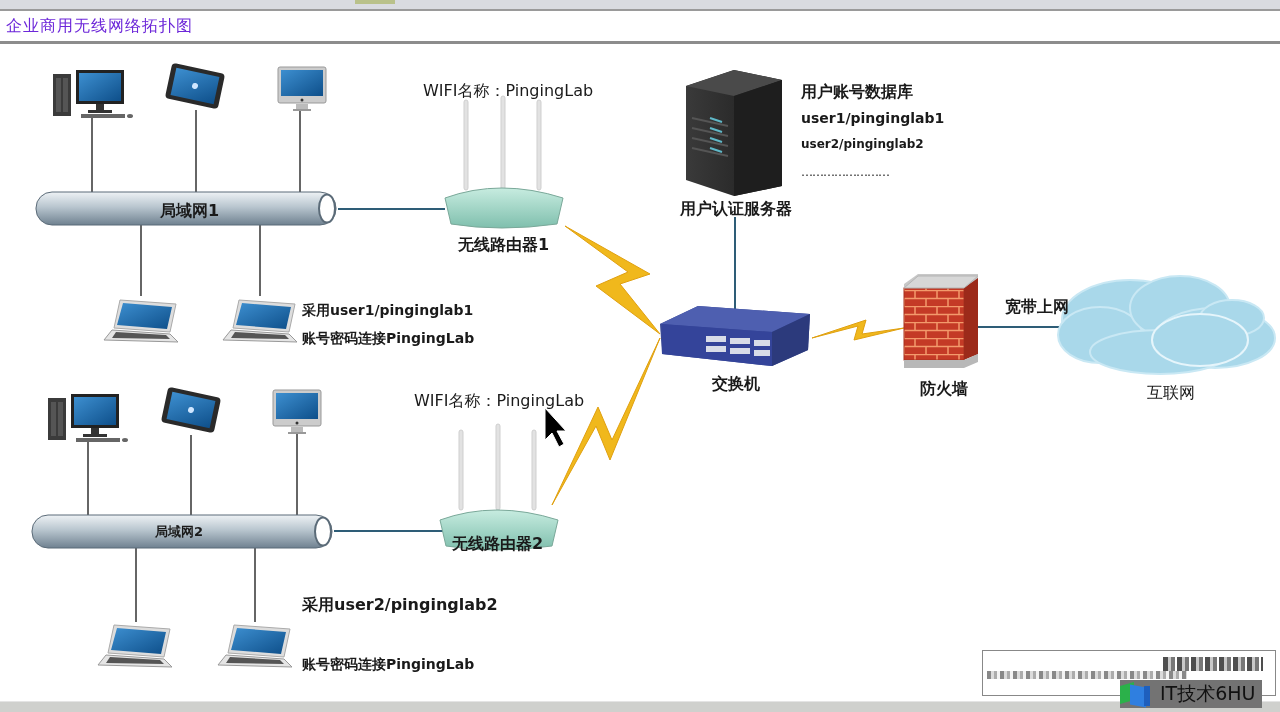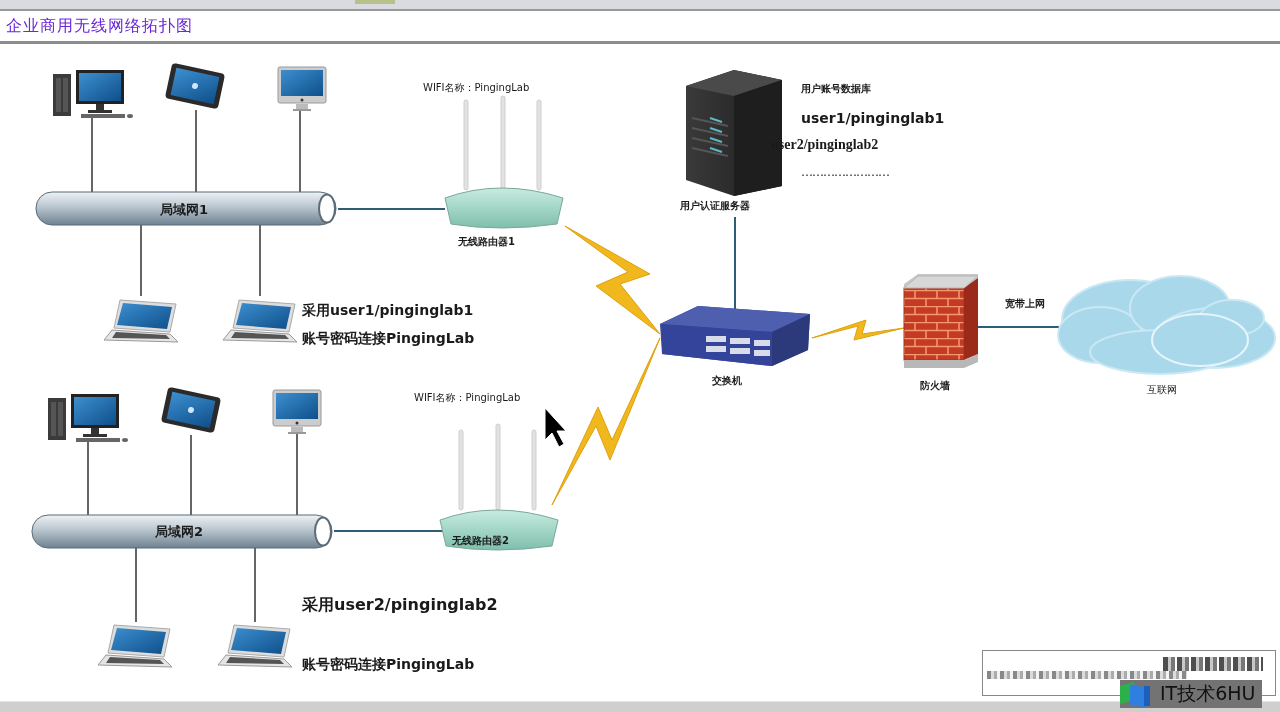--- a/index.html
+++ b/index.html
@@ -2,21 +2,21 @@
 <html><head>
 <meta charset="utf-8">
 <style>
   html,body{margin:0;padding:0;}
   body{width:1280px;height:712px;overflow:hidden;background:#ffffff;position:relative;font-family:"DejaVu Sans","Liberation Sans",sans-serif;}
   .topbar{position:absolute;left:0;top:0;width:1280px;height:9px;background:#d9dbe0;border-bottom:2px solid #9a9a9a;}
   .topbar .tab{position:absolute;left:355px;top:0;width:40px;height:4px;background:#b9c18a;}
   .titlebar{position:absolute;left:0;top:11px;width:1280px;height:30px;background:#fff;border-bottom:3px solid #8c8c8c;}
   .titlebar span{position:absolute;left:6px;top:5px;font-family:"DejaVu Serif","Liberation Serif",serif;font-size:16px;color:#6d28d9;letter-spacing:1px;}
   .canvas{position:absolute;left:0;top:44px;width:1280px;height:650px;}
-  .lbl{position:absolute;font-size:10px;font-weight:bold;color:#1a1a1a;white-space:nowrap;}
+  .lbl{position:absolute;font-size:16px;font-weight:bold;color:#1a1a1a;white-space:nowrap;}
   .lbl.reg{font-weight:normal;}
   .bottombar{position:absolute;left:0;top:701px;width:1280px;height:11px;background:#cfd0cd;border-top:1px solid #e4e4e4;}
   .watermark{position:absolute;left:982px;top:650px;width:292px;height:44px;border:1px solid #888;background:#fff;}
   .watermark .blur{position:absolute;left:4px;top:20px;width:200px;height:8px;background:repeating-linear-gradient(90deg,#555 0 4px,#ccc 4px 7px,#888 7px 10px,#eee 10px 13px);opacity:.7;}
   .watermark .blur2{position:absolute;left:180px;top:6px;width:100px;height:14px;background:repeating-linear-gradient(90deg,#222 0 5px,#bbb 5px 8px,#555 8px 12px,#fff 12px 14px);opacity:.8;}
   .brand{position:absolute;left:1120px;top:680px;height:28px;background:#737373;display:flex;align-items:center;padding-right:6px;}
   .brand .logo{width:34px;height:24px;position:relative;}
   .brand .logo i{position:absolute;display:block;}
   .brand .txt{font-size:19px;color:#111;margin-left:6px;}
 </style>
@@ -225,37 +225,37 @@
     <ellipse cx="1160" cy="352" rx="70" ry="22"></ellipse>
     <ellipse cx="1232" cy="318" rx="32" ry="18"></ellipse>
   </g>
   <g fill="#a9d8ea" stroke="#e6f5fb" stroke-width="2">
     <ellipse cx="1200" cy="340" rx="48" ry="26"></ellipse>
   </g>
 
   <path d="M545 408 L545 440 L552 433 L559 447 L564 444 L557 431 L566 431 Z" fill="#000" stroke="#fff" stroke-width="1"></path>
 </svg>
 
-  <div class="lbl" style="left:160px;top:157px;font-size:13px;">局域网1</div>
+  <div class="lbl" style="left:160px;top:157px;font-size:16px;">局域网1</div>
   <div class="lbl" style="left:155px;top:479px;font-size:13px;">局域网2</div>
 
   <div class="lbl reg" style="left:423px;top:37px;">WIFI名称：PingingLab</div>
   <div class="lbl" style="left:458px;top:191px;">无线路由器1</div>
 
   <div class="lbl reg" style="left:414px;top:347px;">WIFI名称：PingingLab</div>
   <div class="lbl" style="left:452px;top:490px;">无线路由器2</div>
 
   <div class="lbl" style="left:302px;top:258px;font-size:14px;">采用user1/pinginglab1</div>
   <div class="lbl" style="left:302px;top:286px;font-size:14px;">账号密码连接PingingLab</div>
   <div class="lbl" style="left:302px;top:551px;font-size:16px;">采用user2/pinginglab2</div>
   <div class="lbl" style="left:302px;top:612px;font-size:14px;">账号密码连接PingingLab</div>
 
   <div class="lbl" style="left:801px;top:38px;">用户账号数据库</div>
   <div class="lbl" style="left:801px;top:66px;font-size:14px;">user1/pinginglab1</div>
-  <div class="lbl" style="left:771px;top:93px;font-size:14px;font-family:Liberation Serif, serif;">user2/pinginglab2</div>
+  <div class="lbl" style="left:801px;top:93px;font-size:12px;">user2/pinginglab2</div>
   <div class="lbl reg" style="left:801px;top:121px;font-size:12px;letter-spacing:-1px;">……………………</div>
   <div class="lbl" style="left:680px;top:155px;">用户认证服务器</div>
 
   <div class="lbl" style="left:712px;top:330px;">交换机</div>
   <div class="lbl" style="left:920px;top:335px;">防火墙</div>
   <div class="lbl" style="left:1005px;top:253px;">宽带上网</div>
   <div class="lbl reg" style="left:1147px;top:339px;">互联网</div>
 </div>
 
 <div class="watermark">

